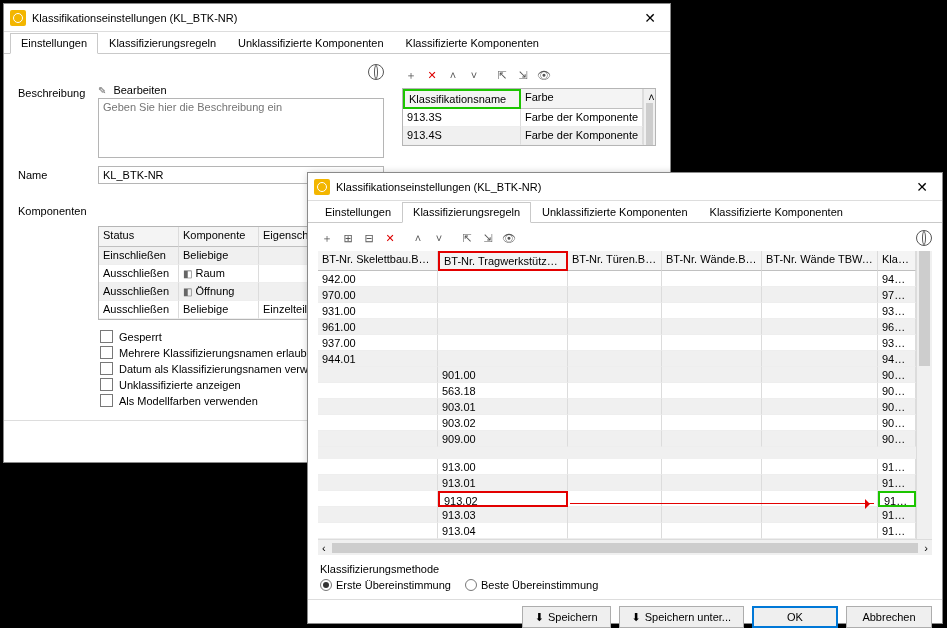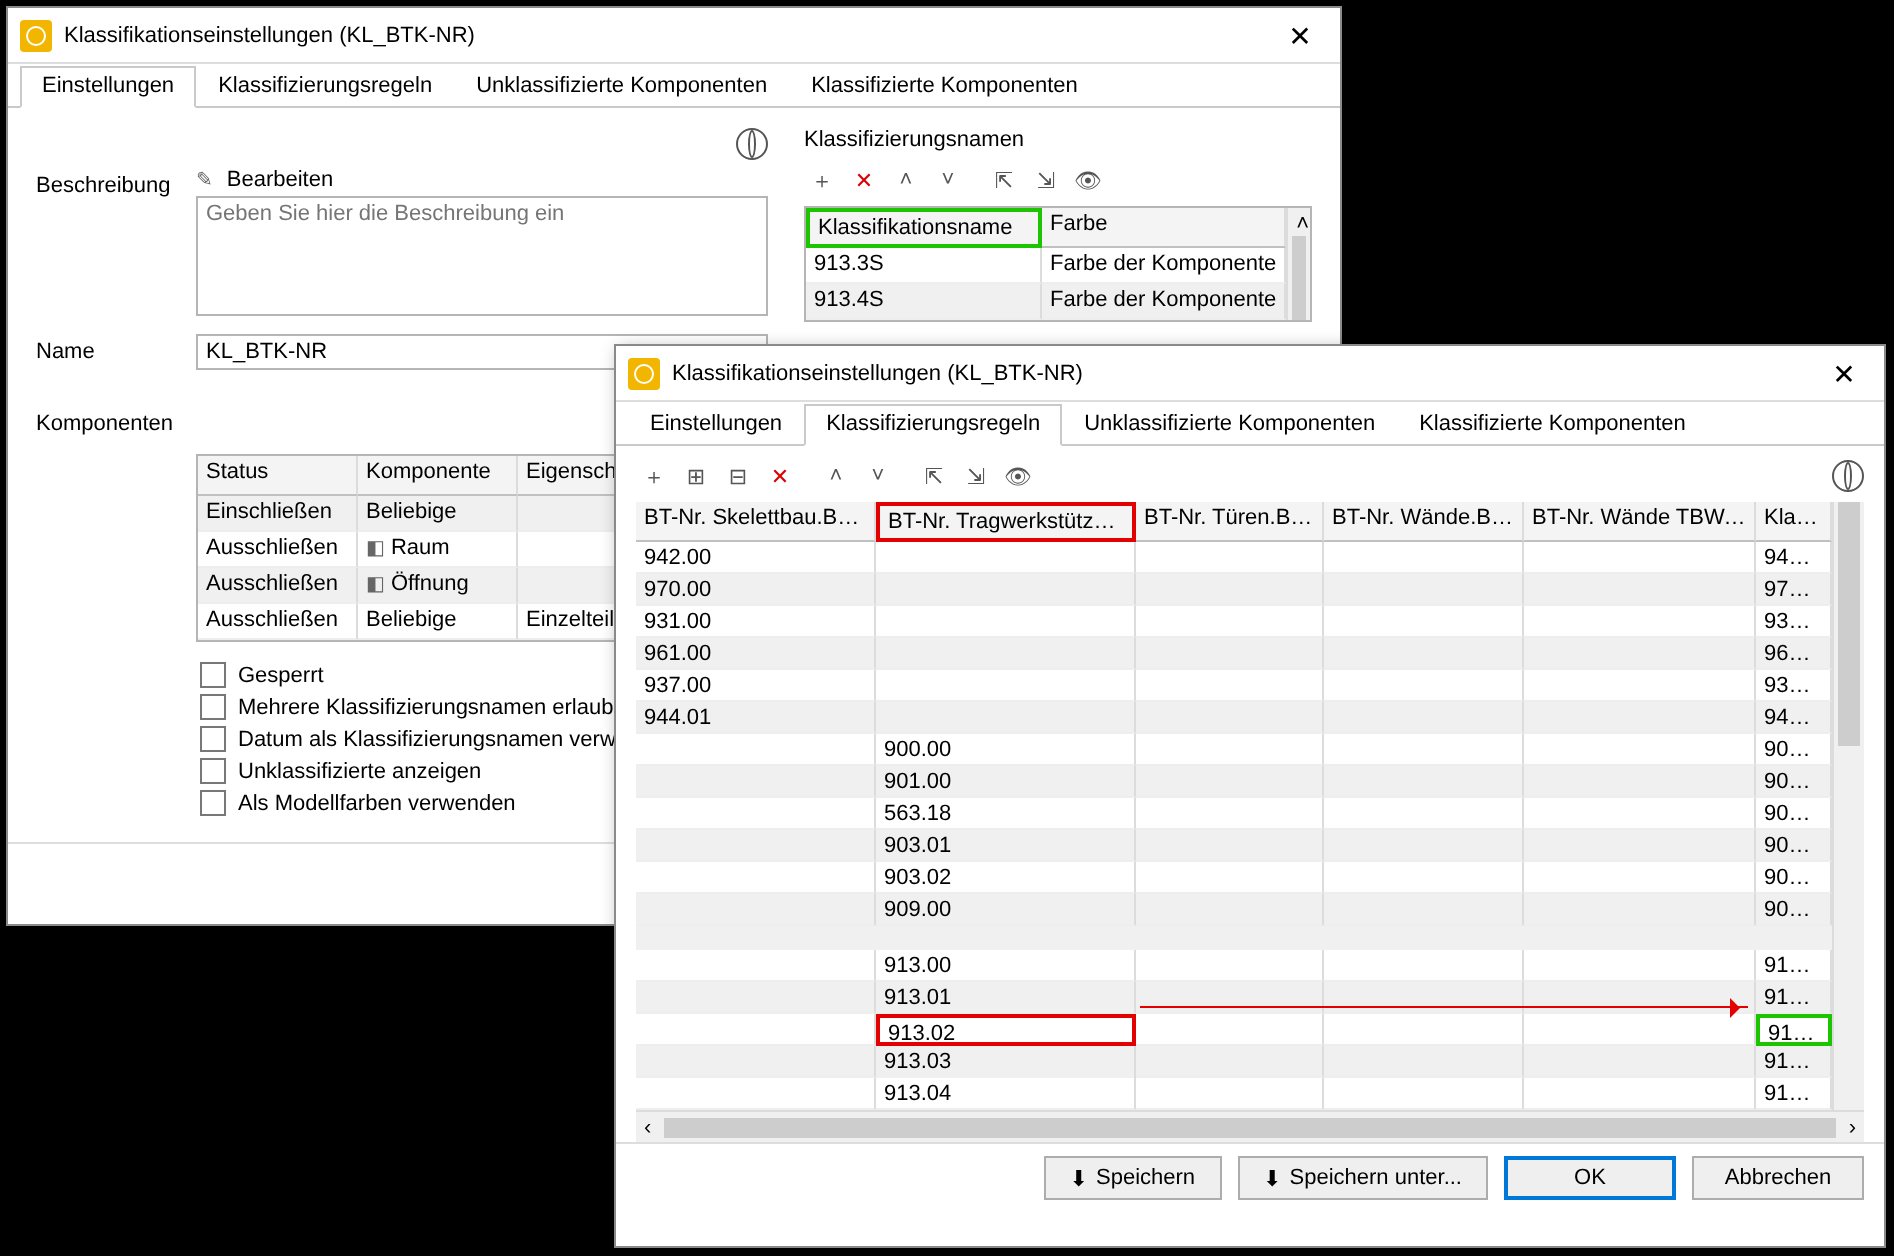--- a/index.html
+++ b/index.html
@@ -75,21 +75,20 @@
             </div>
             <textarea placeholder="Geben Sie hier die Beschreibung ein" style=""></textarea>
           </div>
         </div>
         <div class="row">
           <div class="label-col">Name</div>
           <div class="field-col"><input class="text" value="KL_BTK-NR" style=""></div>
         </div>
       </div>
       <div style="width:254px;">
-        <div style="margin-bottom:3px;">Klassifizierungsnamen</div>
         <div class="toolbar">
           <span class="tbtn">＋</span>
           <span class="tbtn">
               <span style="color:#d00">✕</span>
             </span>
           <span class="tbtn">˄</span>
           <span class="tbtn">˅</span>
           <span style="width:4px"></span>
           <span class="tbtn">⇱</span>
           <span class="tbtn">⇲</span>
@@ -274,28 +273,20 @@
             <div class="cell" style="flex:1;height:16px">937_S</div>
           </div>
           <div class="gr alt" style="height:16px">
             <div class="cell" style="width:120px;height:16px">944.01</div>
             <div class="cell" style="width:130px;height:16px"></div>
             <div class="cell" style="width:94px;height:16px"></div>
             <div class="cell" style="width:100px;height:16px"></div>
             <div class="cell" style="width:116px;height:16px"></div>
             <div class="cell" style="flex:1;height:16px">944.1S</div>
           </div>
-          <div class="gr" style="height:16px">
-            <div class="cell" style="width:120px;height:16px"></div>
-            <div class="cell" style="width:130px;height:16px">900.00</div>
-            <div class="cell" style="width:94px;height:16px"></div>
-            <div class="cell" style="width:100px;height:16px"></div>
-            <div class="cell" style="width:116px;height:16px"></div>
-            <div class="cell" style="flex:1;height:16px">900_S</div>
-          </div>
           <div class="gr alt" style="height:16px">
             <div class="cell" style="width:120px;height:16px"></div>
             <div class="cell" style="width:130px;height:16px">901.00</div>
             <div class="cell" style="width:94px;height:16px"></div>
             <div class="cell" style="width:100px;height:16px"></div>
             <div class="cell" style="width:116px;height:16px"></div>
             <div class="cell" style="flex:1;height:16px">901_S</div>
           </div>
           <div class="gr" style="height:16px">
             <div class="cell" style="width:120px;height:16px"></div>
@@ -374,20 +365,33 @@
           <div class="thumb" style="top:0;height:40%;"></div>
         </div>
         <div class="arrow-red" style="top: 252px; left: 252px; width: 304px;"></div>
       </div>
     <div class="scroll-track">
       <span style="padding:0 4px;">‹</span>
       <div style="flex:1;background:#cdcdcd;height:10px;margin:0 2px;"></div>
       <span style="padding:0 4px;">›</span>
     </div>
   </div>
+  <div style="padding:8px 12px;">
+    <div style="margin-bottom:4px;">Klassifizierungsmethode</div>
+    <div style="display:flex;gap:14px;align-items:center;">
+      <span style="display:flex;align-items:center;gap:4px;">
+        <span class="radio sel"></span>
+        <span>Erste Übereinstimmung</span>
+      </span>
+      <span style="display:flex;align-items:center;gap:4px;">
+        <span class="radio"></span>
+        <span>Beste Übereinstimmung</span>
+      </span>
+    </div>
+  </div>
   <div class="btns">
     <span class="btn">
         <span>⬇</span>
         <span>Speichern</span>
       </span>
     <span class="btn">
         <span>⬇</span>
         <span>Speichern unter...</span>
       </span>
     <span class="btn primary">

